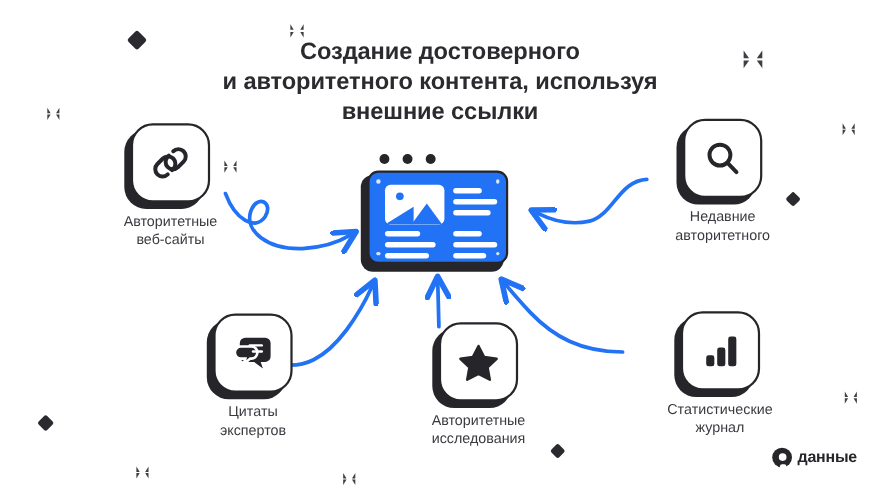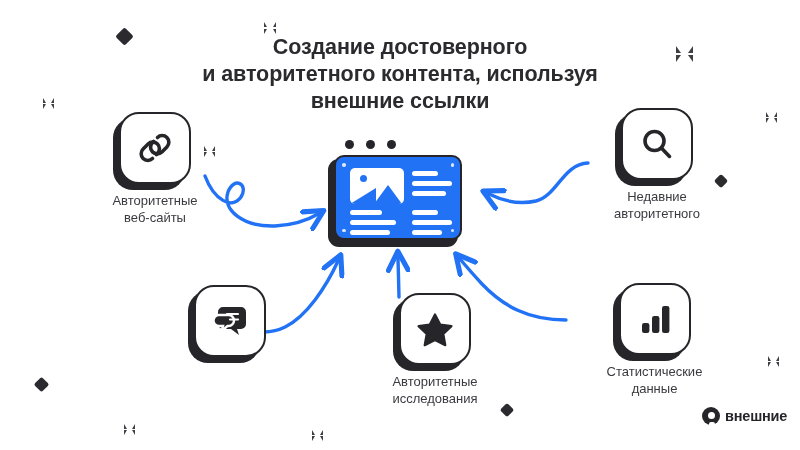--- a/index.html
+++ b/index.html
@@ -340,20 +340,22 @@
                    a5,5 0 0 1 -5,-5 v-12 a5,5 0 0 1 5,-5 z" fill="#25252a"></path>
           <path d="M9,14 a5.5,5.5 0 1 0 0,11 h4 l-1.5,5 l6,-5 h1
                    a5.5,5.5 0 0 0 0,-11 z" fill="#25252a" stroke="#ffffff" stroke-width="2.4"></path>
           <g stroke="#ffffff" stroke-width="2.2" stroke-linecap="round">
             <line x1="17" y1="13" x2="28" y2="13"></line>
             <line x1="20" y1="18.5" x2="28" y2="18.5"></line>
           </g>
         </svg>
       </div>
     </div>
+    <div class="label">Цитаты
+экспертов</div>
   </div>
 
   <div class="node" id="node-3" style="left: 365px; top: 293px; width: 140px;">
     <div class="card-wrap">
       <div class="card-shadow"></div>
       <div class="card-face">
         <svg width="40" height="40" viewBox="0 0 40 40">
           <path d="M20,5.5 L25.2,15.6 L36.5,17.2 L28.3,25.0 L30.3,36.2
                    L20,30.9 L9.7,36.2 L11.7,25.0 L3.5,17.2 L14.8,15.6 Z" fill="#25252a" stroke="#25252a" stroke-width="2.2" stroke-linejoin="round"></path>
         </svg>
@@ -370,21 +372,21 @@
         <svg width="40" height="40" viewBox="0 0 40 40">
           <g fill="#25252a">
             <rect x="7" y="24" width="7.4" height="10" rx="2.2"></rect>
             <rect x="17" y="17" width="7.4" height="17" rx="2.2"></rect>
             <rect x="27" y="7" width="7.4" height="27" rx="2.2"></rect>
           </g>
         </svg>
       </div>
     </div>
     <div class="label">Статистические
-данные</div>
+журнал</div>
   </div>
 
   <div id="logo">
     <span class="mark"></span>
-    <span class="wordmark">внешние</span>
+    <span class="wordmark">данные</span>
   </div>
 
 </div>
 
 </body></html>

